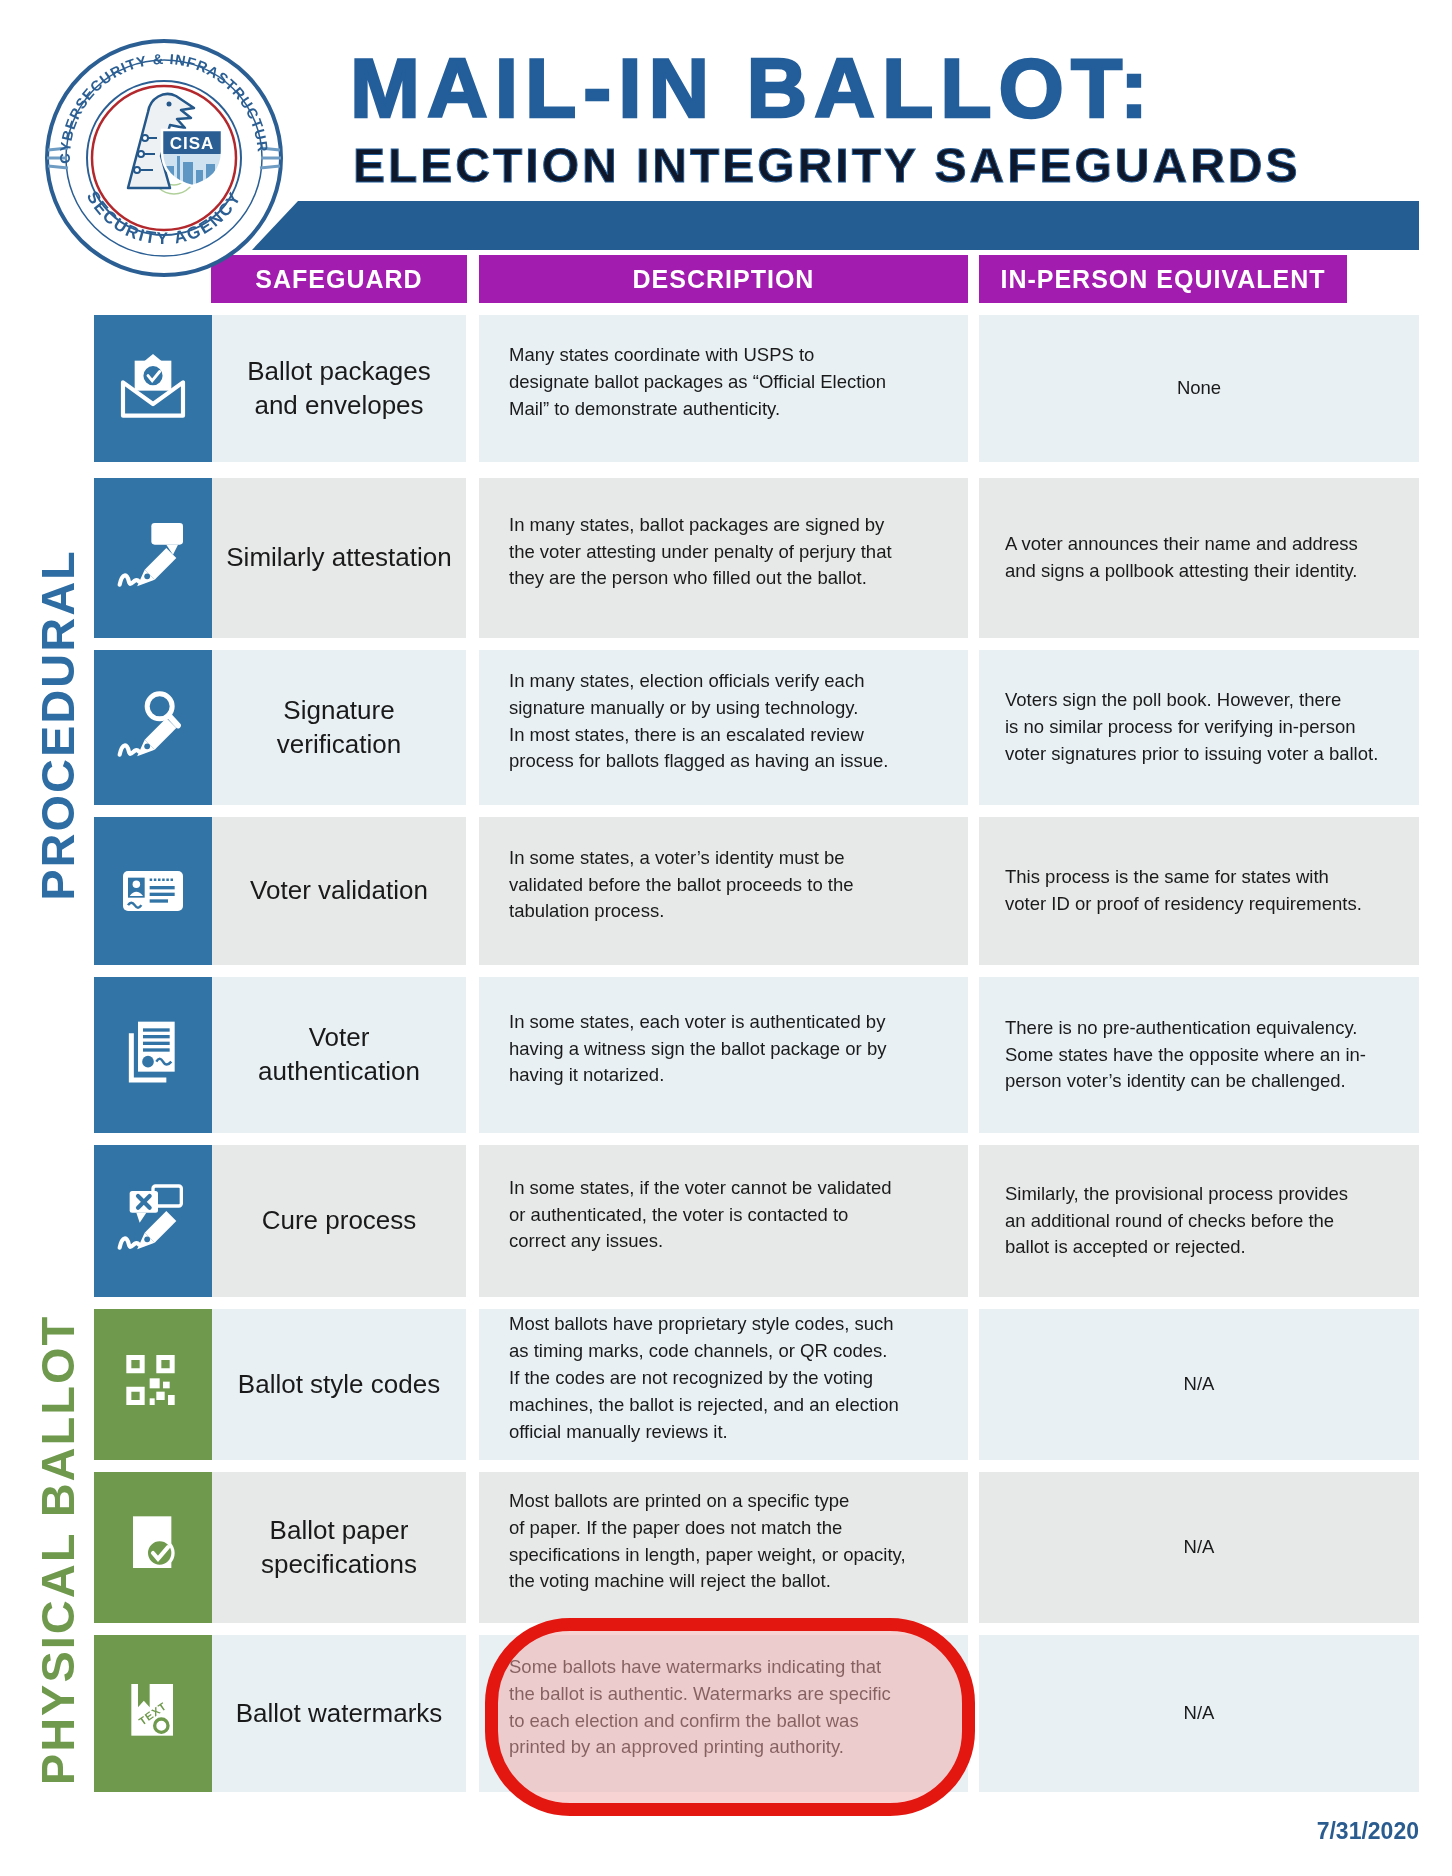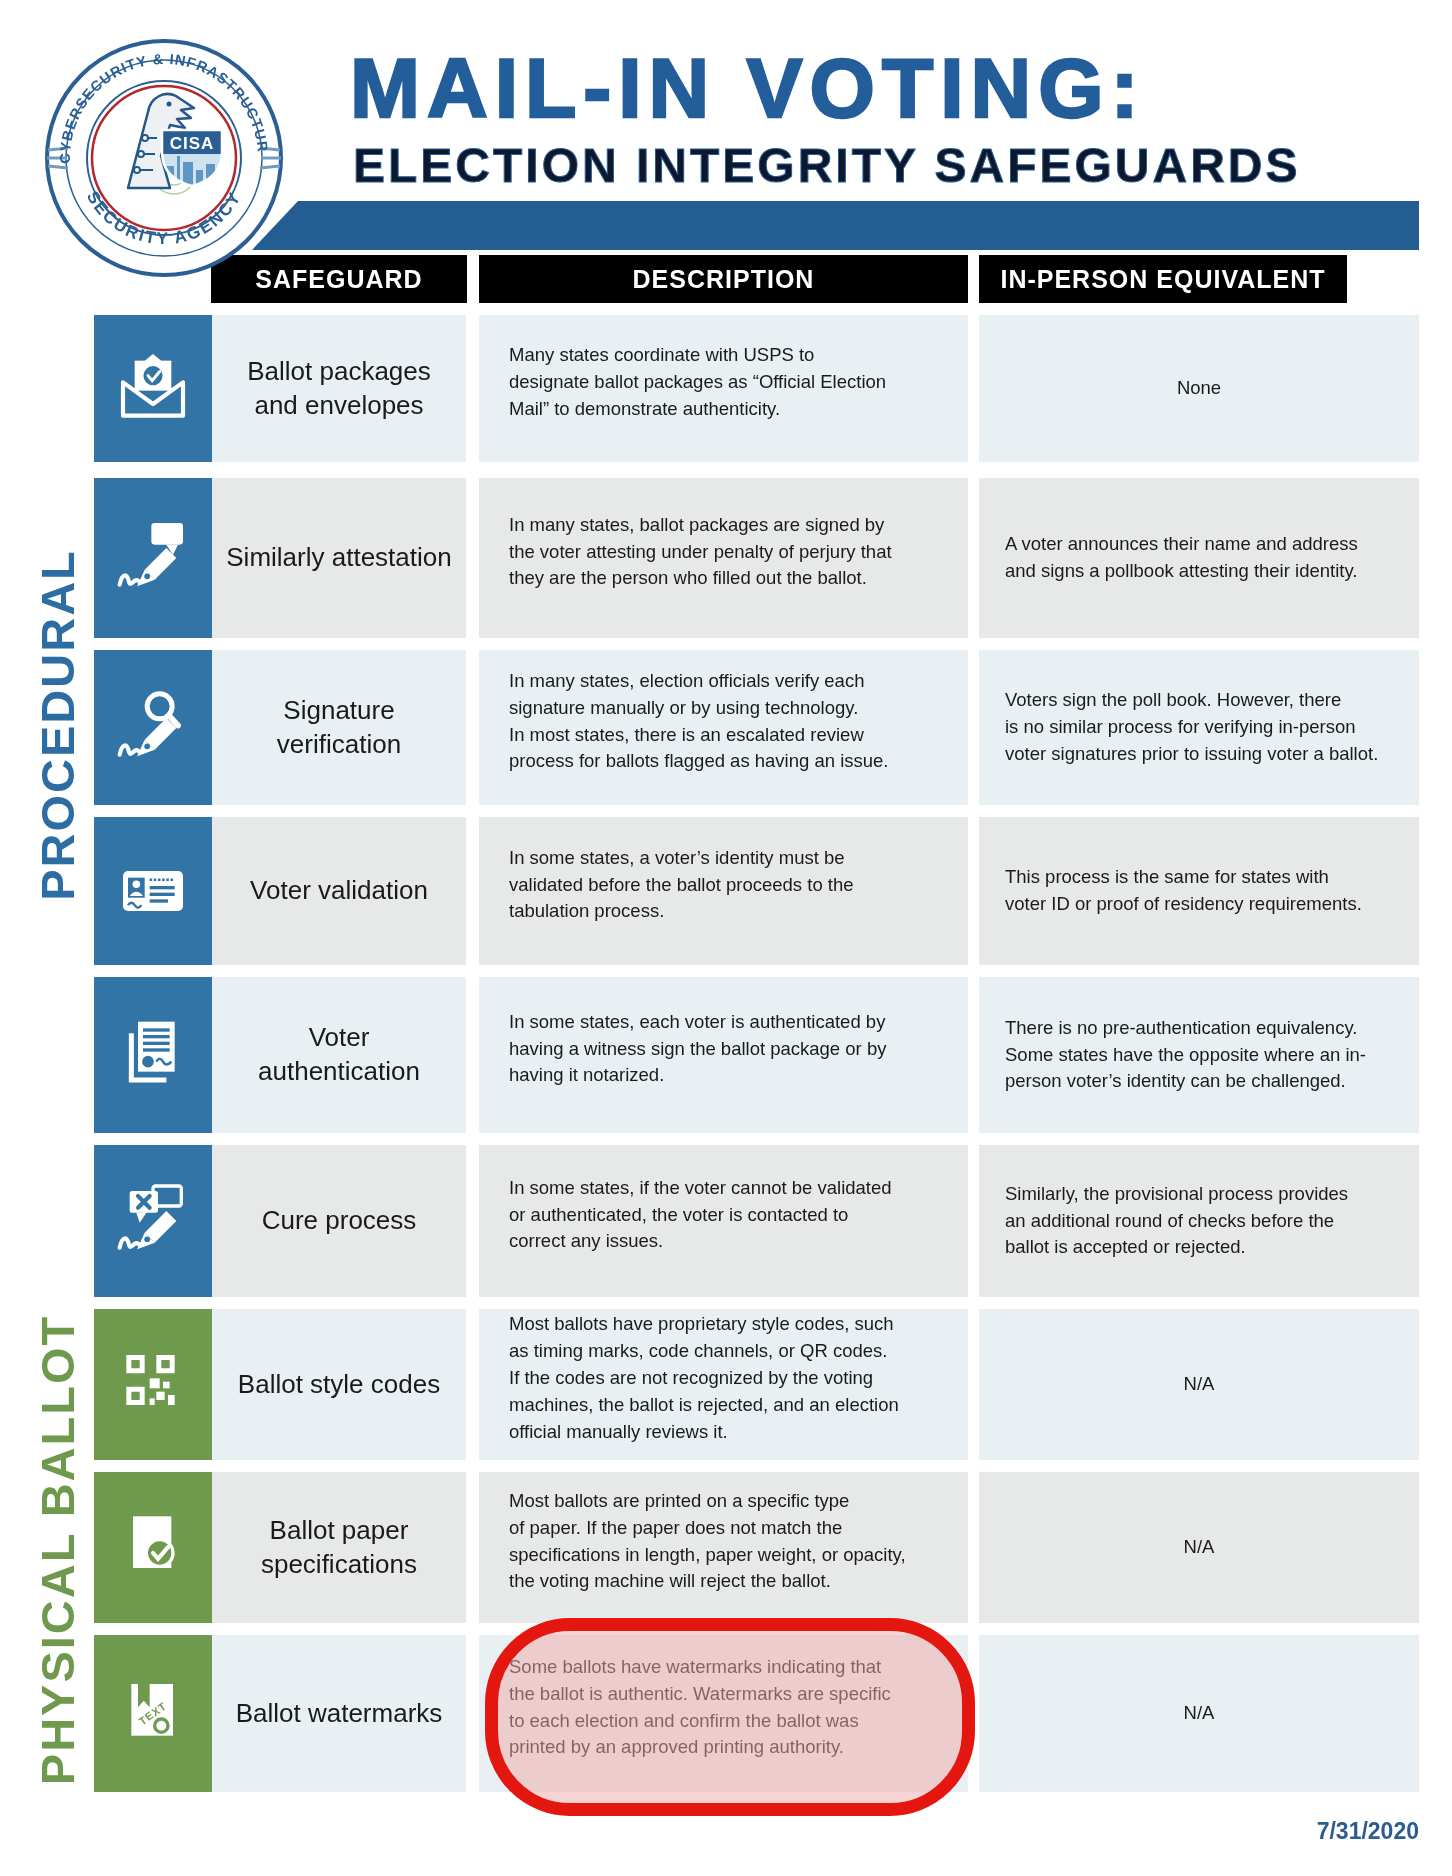--- a/index.html
+++ b/index.html
@@ -7,21 +7,21 @@
        font-family:"Liberation Sans",sans-serif;color:#1a1a1a;}
   
   #title{position:absolute;left:350px;top:46px;font-size:84px;font-weight:bold;
          color:#235E9B;letter-spacing:7px;line-height:1;-webkit-text-stroke:2.5px #235E9B;white-space:nowrap;}
   #subtitle{position:absolute;left:353px;top:138px;font-size:48px;font-weight:bold;
          color:#0f172a;letter-spacing:3px;-webkit-text-stroke:1px #235E9B;white-space:nowrap;}
   #bluebar{position:absolute;left:252px;top:201px;width:1167px;height:49px;background:#235D92;
          clip-path:polygon(46px 0,100% 0,100% 100%,0 100%);}
   #logo{position:absolute;left:44px;top:38px;width:240px;height:240px;z-index:3;}
   
-  .colhead{position:absolute;top:255px;height:48px;background:#000000;color:#fff;
+  .colhead{position:absolute;top:255px;height:48px;background:#a21caf;color:#fff;
          font-weight:bold;font-size:25px;letter-spacing:1px;display:flex;
          align-items:center;justify-content:center;z-index:2;}
   #ch-saf{left:211px;width:256px;border-radius:14px 0 0 0;}
   #ch-desc{left:479px;width:489px;}
   #ch-equiv{left:979px;width:368px;}
   
   .vlabel{position:absolute;height:56px;line-height:56px;text-align:center;
          font-weight:bold;font-size:47px;letter-spacing:2px;transform:rotate(-90deg);white-space:nowrap;}
   #label-procedural{left:-352px;top:697px;width:820px;color:#2E6DA3;}
   #label-physical{left:-187px;top:1522px;width:490px;color:#6F9A4D;}
@@ -121,21 +121,21 @@
         <rect x="139" y="124" width="10" height="28"></rect>
         <rect x="152" y="132" width="7" height="20"></rect>
         <rect x="162" y="126" width="9" height="26"></rect>
       </g>
     </g>
     <use href="#shieldP" fill="none" stroke="#fff" stroke-width="2.5"></use>
     <text x="148" y="111" text-anchor="middle" font-size="17" font-weight="bold" fill="#fff" letter-spacing="1">CISA</text>
   </g>
 </svg>
 
-<div id="title">MAIL-IN VOTING:</div>
+<div id="title">MAIL-IN BALLOT:</div>
 <div id="subtitle">ELECTION INTEGRITY SAFEGUARDS</div>
 <div id="bluebar"></div>
 
 <div class="colhead" id="ch-saf">SAFEGUARD</div>
 <div class="colhead" id="ch-desc">DESCRIPTION</div>
 <div class="colhead" id="ch-equiv">IN-PERSON EQUIVALENT</div>
 
 <div class="vlabel" id="label-procedural">PROCEDURAL</div>
 <div class="vlabel" id="label-physical">PHYSICAL BALLOT</div>
 

